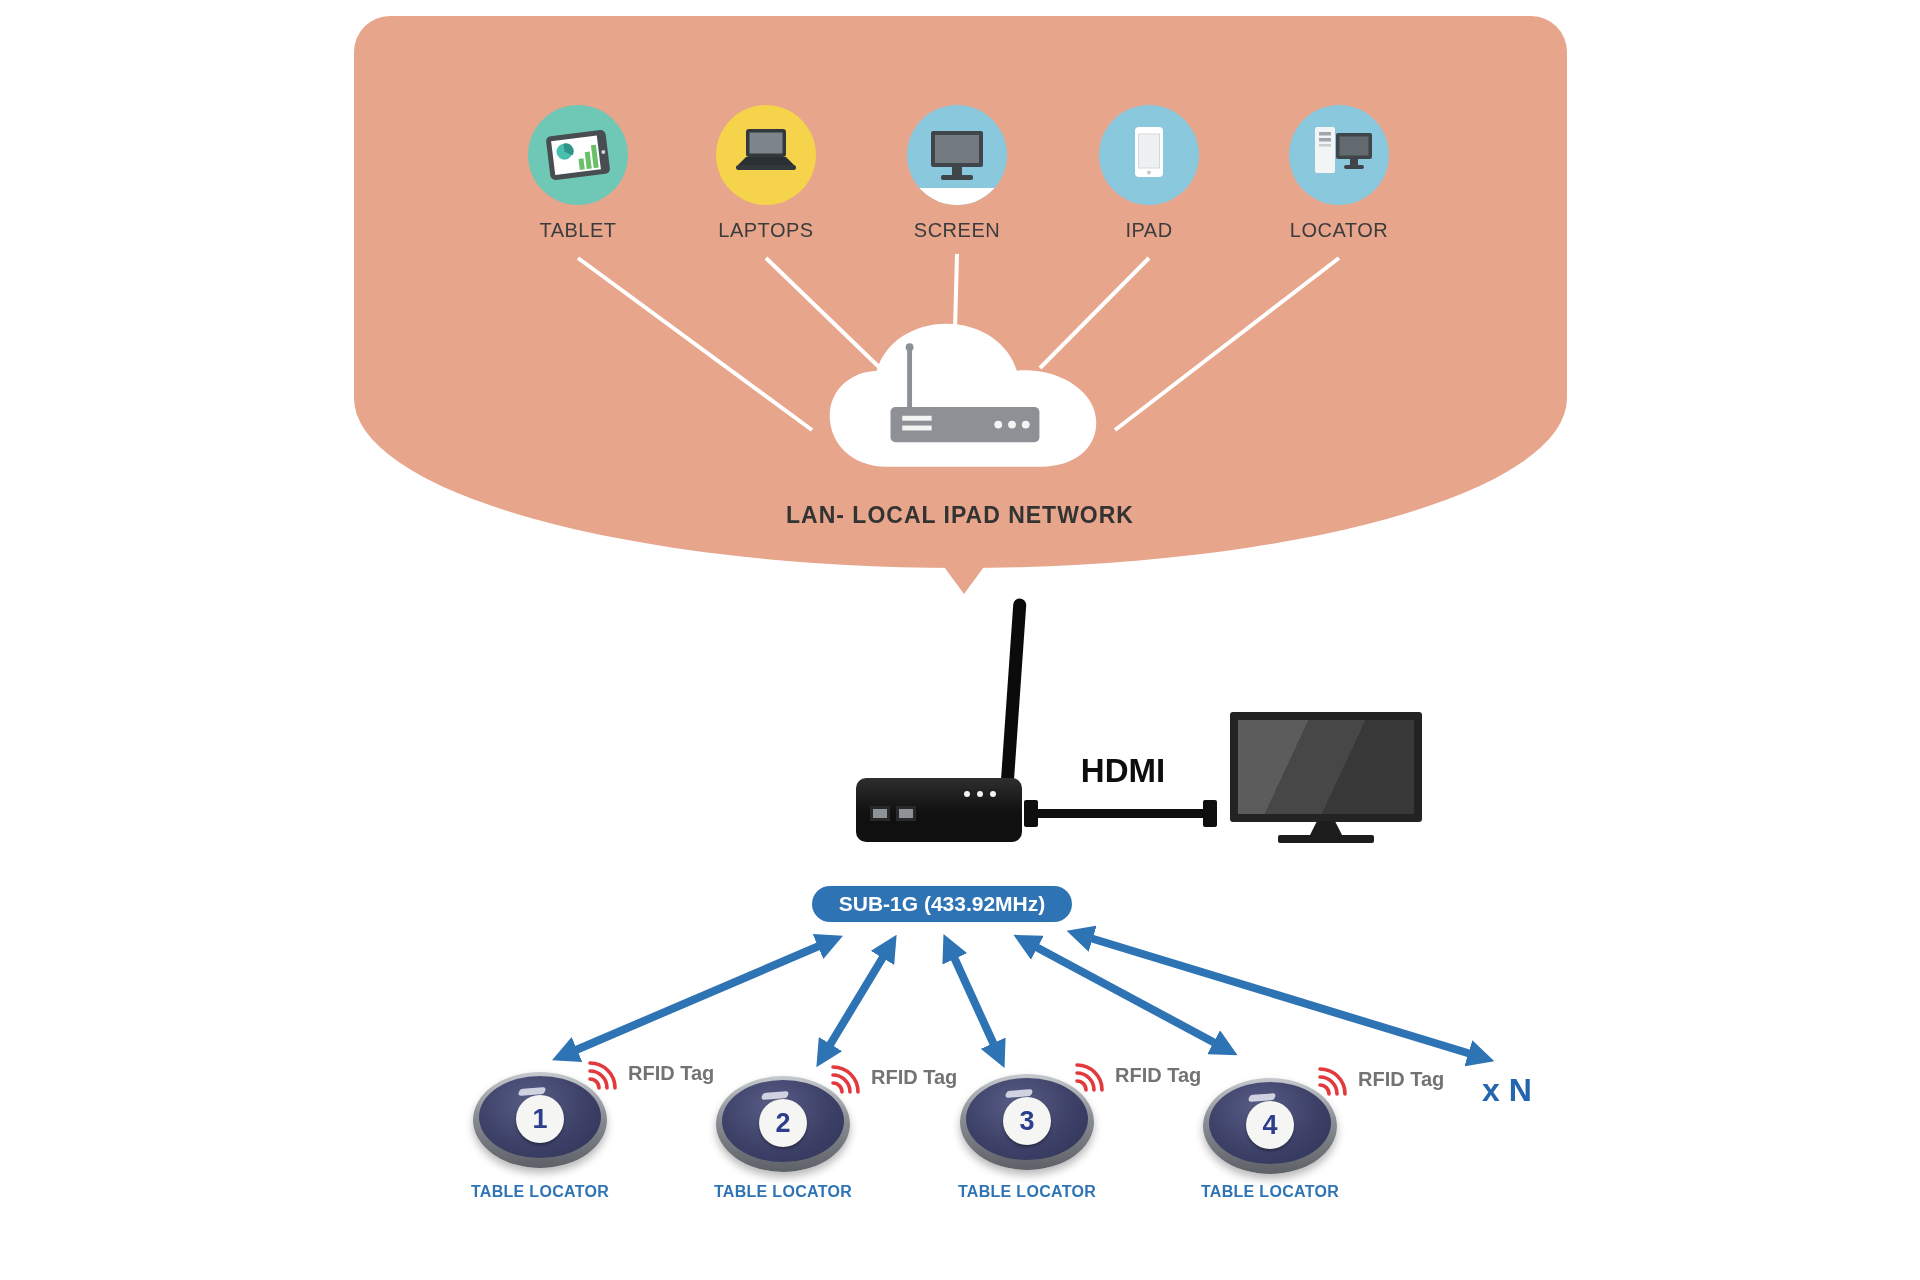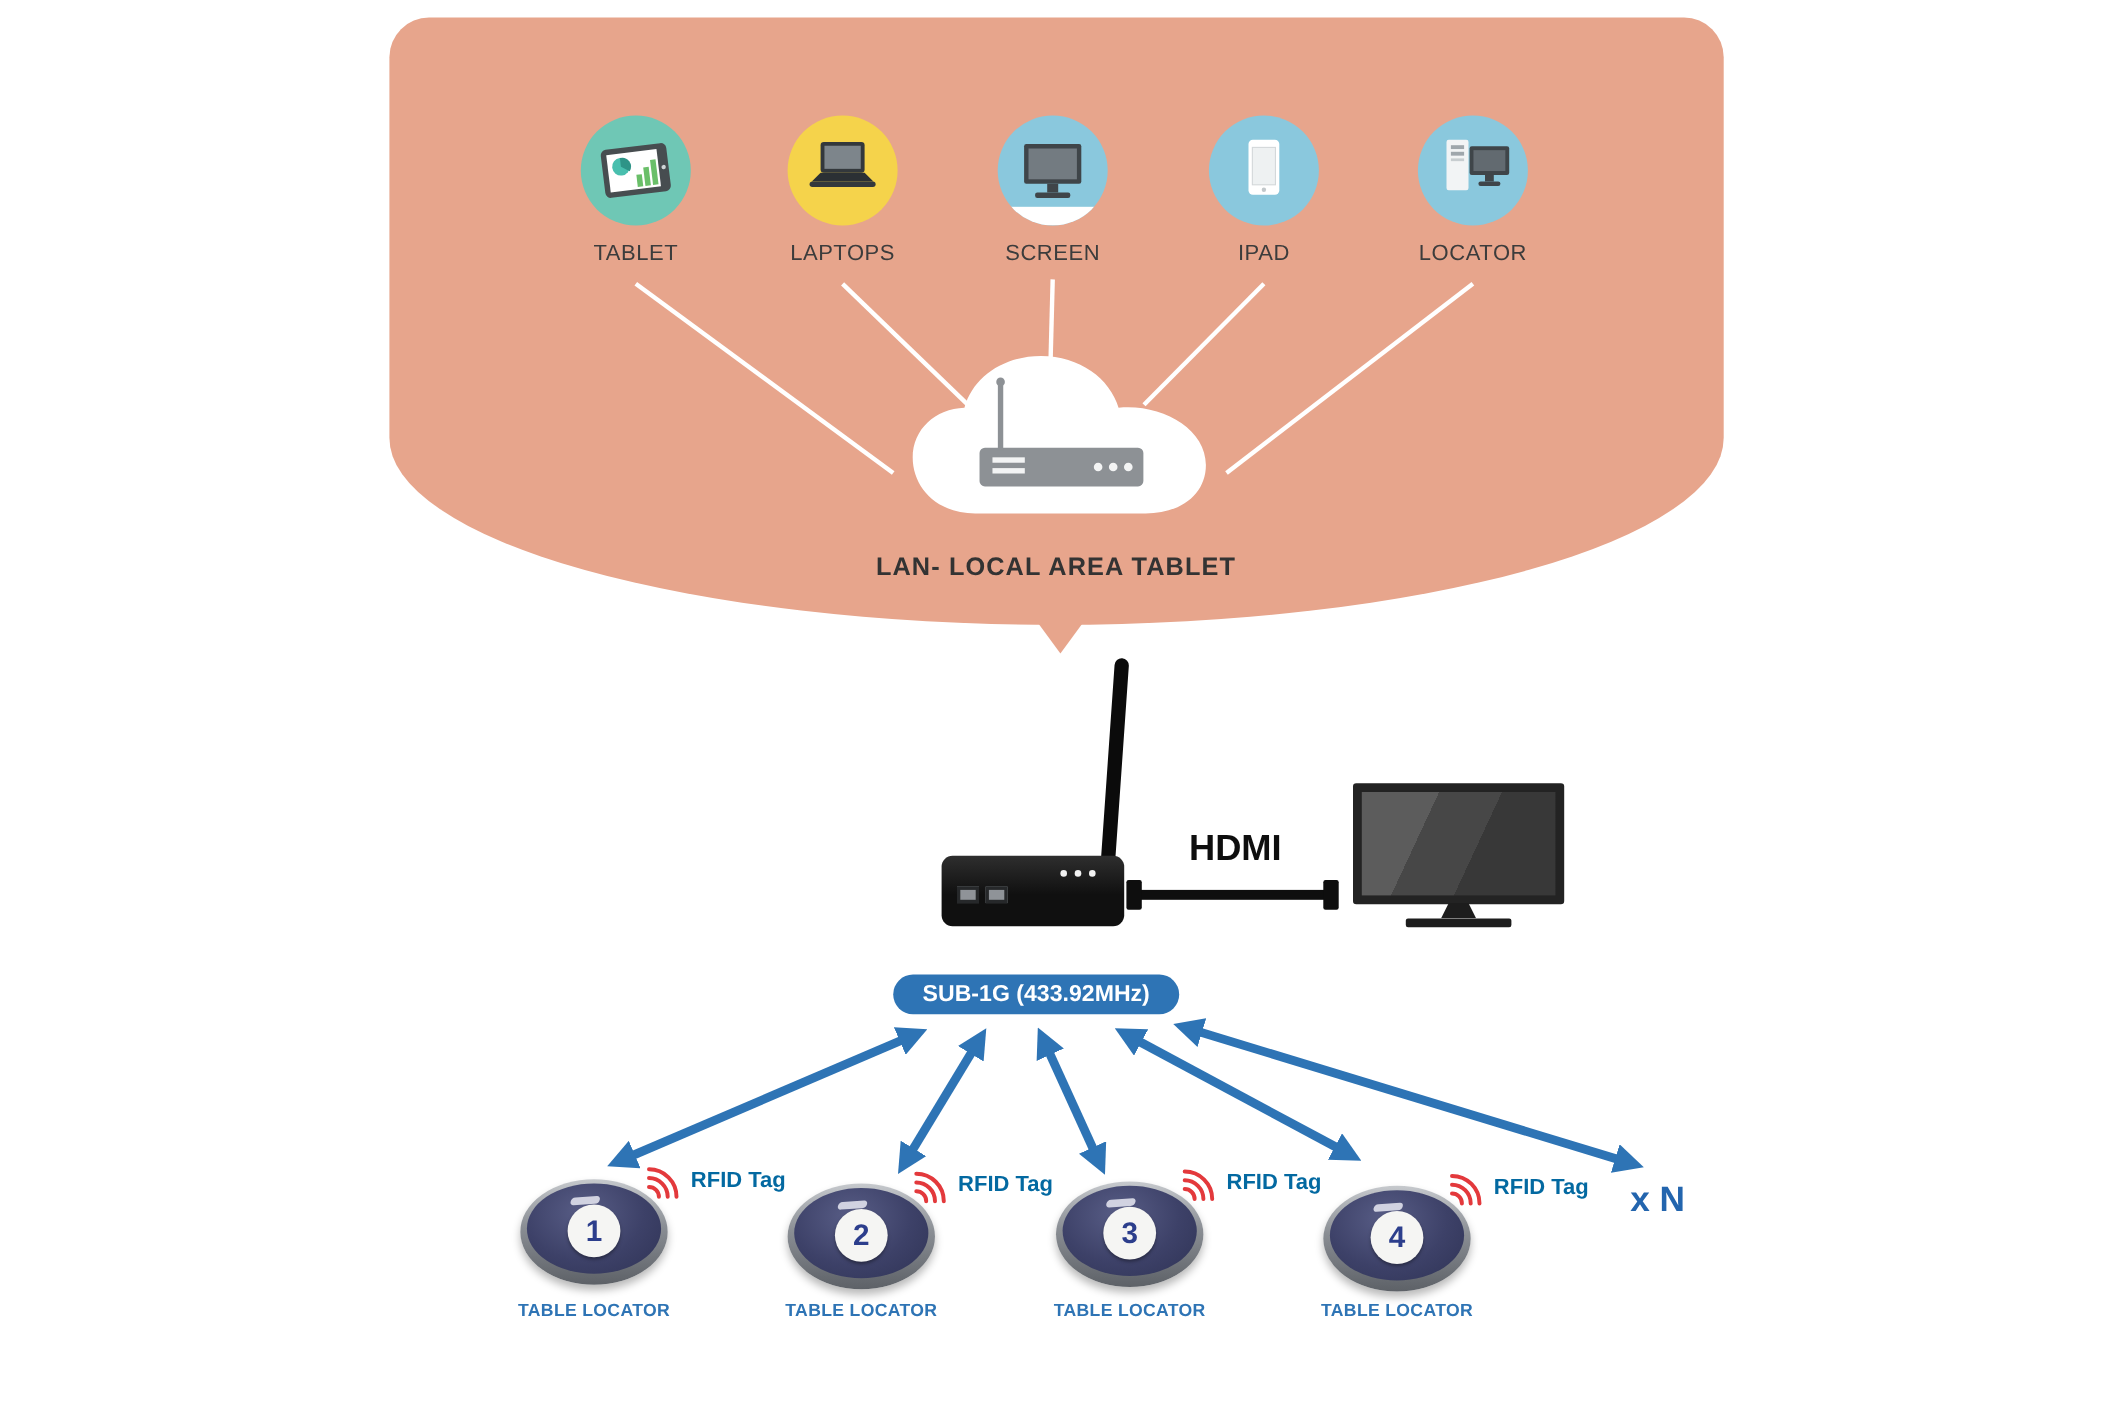--- a/index.html
+++ b/index.html
@@ -68,21 +68,21 @@
           background:radial-gradient(ellipse at 42% 32%, #585d86 0%, #3d4168 55%, #2f3355 100%); }
   .puck-logo { position:absolute; left:46px; top:16px; width:26px; height:7px; border-radius:4px;
           background:#e7e9f2; opacity:0.85; transform:skewX(-18deg) rotate(-4deg); }
   .puck-center { position:absolute; left:50%; top:49%; width:48px; height:48px; transform:translate(-50%,-50%);
           border-radius:50%; background:#f5f5f3; display:flex; align-items:center; justify-content:center;
           box-shadow:0 2px 3px rgba(0,0,0,0.35); }
   .puck-center span { font-size:27px; font-weight:bold; color:#2c3e8c; }
 
   .rfid-waves { position:absolute; width:38px; height:38px; z-index:4; }
   .rfid-waves svg { display:block; width:100%; height:100%; }
-  .rfid-label { position:absolute; font-size:20px; font-weight:bold; color:#0369a1; z-index:4; white-space:nowrap; }
+  .rfid-label { position:absolute; font-size:20px; font-weight:bold; color:#737373; z-index:4; white-space:nowrap; }
   .locator-label { position:absolute; top:1183px; width:220px; text-align:center; font-size:16px;
           font-weight:bold; color:#2e74b5; letter-spacing:0.3px; z-index:4; }
   .xn-label { position:absolute; left:1482px; top:1072px; font-size:32px; font-weight:bold; color:#2365ae; z-index:4; }
 </style>
 </head>
 <body>
 
 <div class="canvas">
 
   <div class="blob"></div>
@@ -109,21 +109,21 @@
       <g fill="#ffffff" opacity="0.9">
         <rect x="98" y="112" width="30" height="5"></rect>
         <rect x="98" y="122" width="30" height="5"></rect>
         <circle cx="196" cy="121" r="4"></circle>
         <circle cx="210" cy="121" r="4"></circle>
         <circle cx="224" cy="121" r="4"></circle>
       </g>
     </svg>
   </div>
 
-  <div class="lan-label">LAN- LOCAL AREA TABLET</div>
+  <div class="lan-label">LAN- LOCAL IPAD NETWORK</div>
 
   <div class="device" style="left:478px">
     <div class="device-circle circle-0">
       <svg viewBox="0 0 100 100">
         <g transform="rotate(-7 50 50)">
           <rect x="20" y="28" width="60" height="44" rx="5" fill="#474d50"></rect>
           <rect x="25" y="33" width="46" height="34" fill="#ffffff"></rect>
           <circle cx="37" cy="45" r="8" fill="#49bfae"></circle>
           <path d="M37 45 L37 37 A8 8 0 0 1 44.4 49.9 Z" fill="#2e9487"></path>
           <rect x="50" y="54" width="5" height="11" fill="#6abf69"></rect>

